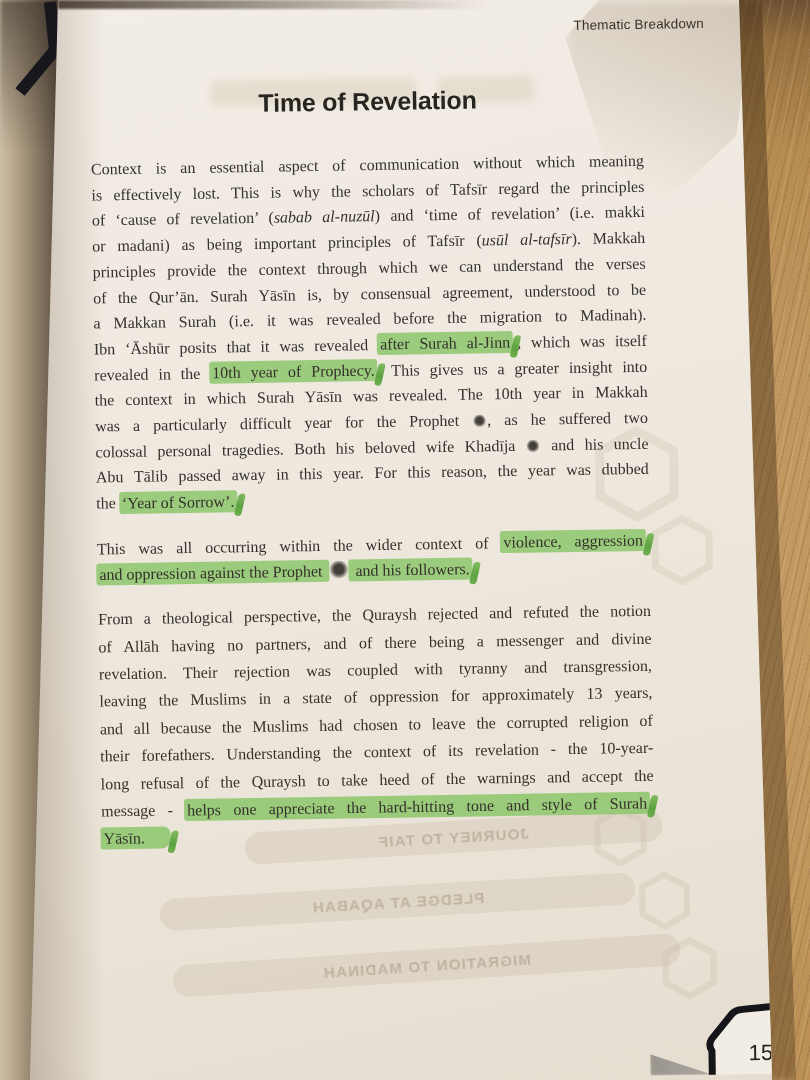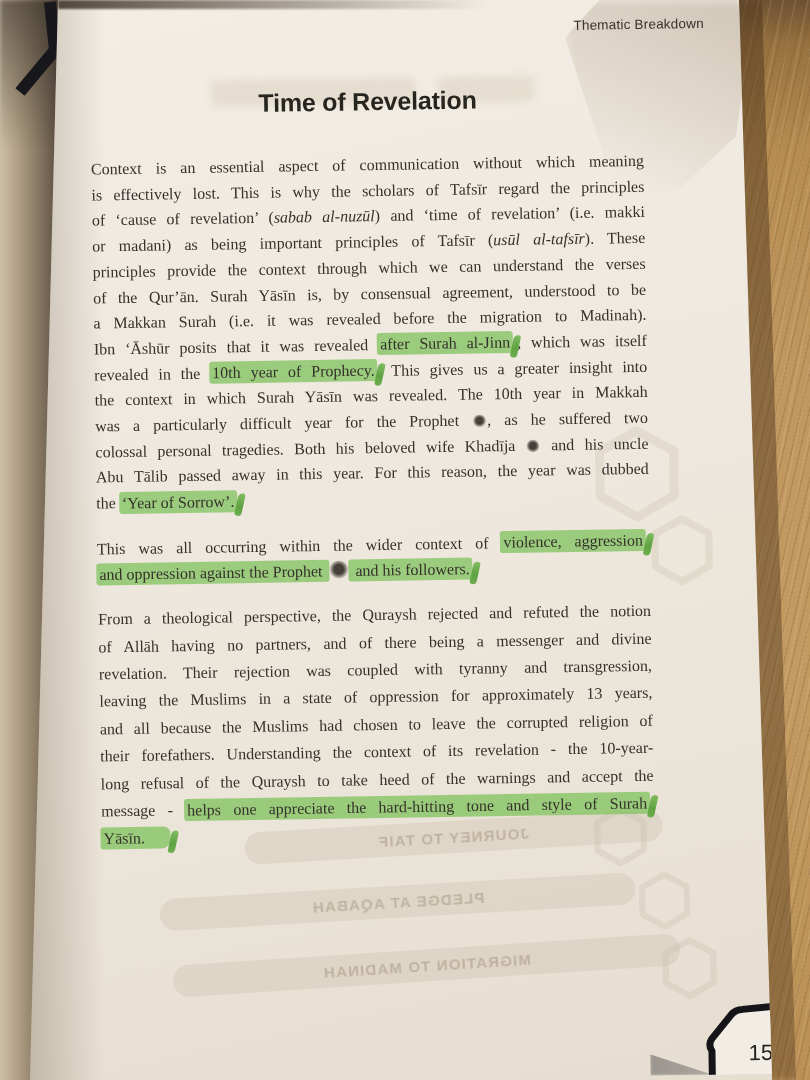--- a/index.html
+++ b/index.html
@@ -125,21 +125,21 @@
 
       <div class="running-header">Thematic Breakdown</div>
 
       <div class="section-title">Time of Revelation</div>
 
       <div class="textblock">
         <div class="para" data-para="0">
             <div class="line"><span>Context is an essential aspect of communication without which meaning</span></div>
             <div class="line"><span>is effectively lost. This is why the scholars of Tafsīr regard the principles</span></div>
             <div class="line"><span>of ‘cause of revelation’ (</span><em>sabab al-nuzūl</em><span>) and ‘time of revelation’ (i.e. makki</span></div>
-            <div class="line"><span>or madani) as being important principles of Tafsīr (</span><em>usūl al-tafsīr</em><span>). These</span></div>
+            <div class="line"><span>or madani) as being important principles of Tafsīr (</span><em>usūl al-tafsīr</em><span>). Makkah</span></div>
             <div class="line"><span>principles provide the context through which we can understand the verses</span></div>
             <div class="line"><span>of the Qur’ān. Surah Yāsīn is, by consensual agreement, understood to be</span></div>
             <div class="line"><span>a Makkan Surah (i.e. it was revealed before the migration to Madinah).</span></div>
             <div class="line"><span>Ibn ‘Āshūr posits that it was revealed </span><span class="hl">after Surah al-Jinn</span><span class="tail"></span><span>, which was itself</span></div>
             <div class="line"><span>revealed in the </span><span class="hl">10th year of Prophecy.</span><span class="tail"></span><span> This gives us a greater insight into</span></div>
             <div class="line"><span>the context in which Surah Yāsīn was revealed. The 10th year in Makkah</span></div>
             <div class="line"><span>was a particularly difficult year for the Prophet </span><span class="honorific"></span><span>, as he suffered two</span></div>
             <div class="line"><span>colossal personal tragedies. Both his beloved wife Khadīja </span><span class="honorific"></span><span> and his uncle</span></div>
             <div class="line"><span>Abu Tālib passed away in this year. For this reason, the year was dubbed</span></div>
             <div class="line last"><span>the </span><span class="hl">‘Year of Sorrow’.</span><span class="tail"></span></div>

